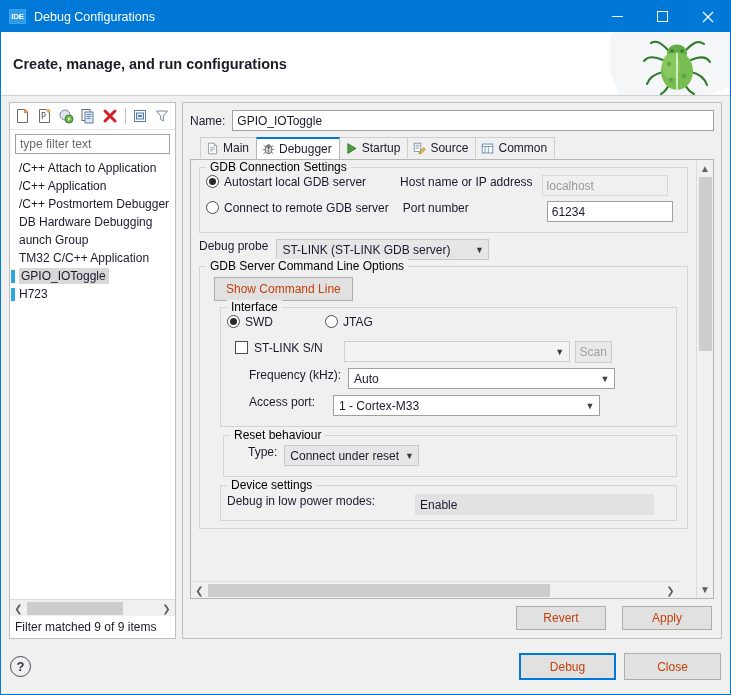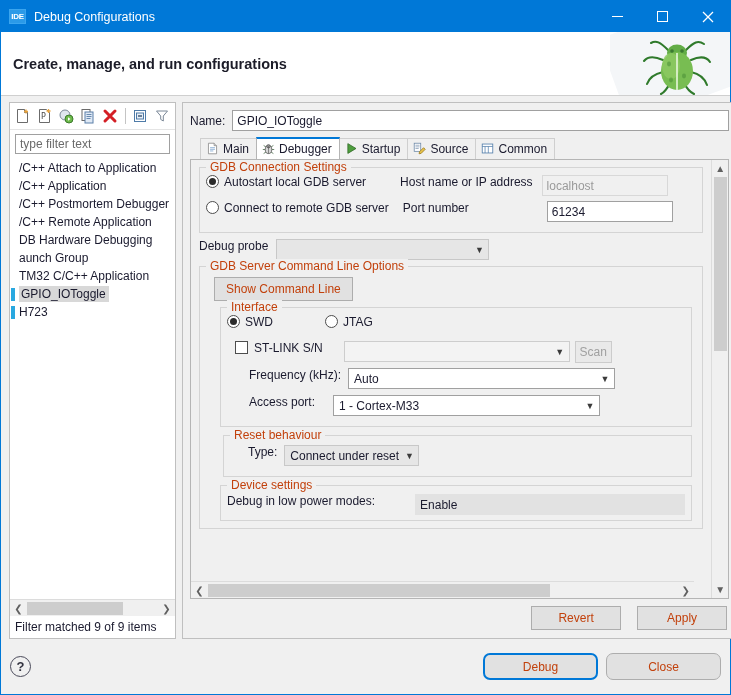--- a/index.html
+++ b/index.html
@@ -137,21 +137,21 @@
   }
   .name-row { display: flex; align-items: center; gap: 7px; margin-bottom: 6px; }
   .name-label { font-size: 12px; }
   .name-input {
     flex: 1; height: 21px; border: 1px solid #a0a0a0;
     background: #ffffff; padding: 0 4px; font-size: 12px;
     display: flex; align-items: center; color: #1a1a2e;
   }
 
   
-  .tabs { display: flex; align-items: center; height: 22px; padding-left: 10px; }
+  .tabs { display: flex; align-items: flex-start; height: 22px; padding-left: 10px; }
   .tab {
     display: flex; align-items: center; gap: 4px;
     height: 21px; padding: 0 7px 0 5px;
     border: 1px solid #cfcfcf; border-bottom: none;
     background: #f0f0f0; font-size: 12px; color: #1a1a2e;
     margin-right: -1px;
   }
   .tab.active {
     background: #ffffff; height: 22px;
     border-top: 2px solid #0078d7;
@@ -189,21 +189,21 @@
   }
 
   
   .group {
     border: 1px solid #d4d4d4; margin: 3px 6px 6px 2px;
     padding: 4px 6px 7px 6px; position: relative;
   }
   .group > .glabel {
     position: absolute; top: -8px; left: 6px;
     background: #f0f0f0; padding: 0 4px;
-    font-size: 12px; color: #c2410c;
+    font-size: 12px; color: #000000;
   }
 
   .row { display: flex; align-items: flex-start; height: 24px; }
 
   .radio {
     width: 13px; height: 13px; border-radius: 50%;
     border: 1px solid #4d4d4d; background: #ffffff;
     display: inline-flex; align-items: center; justify-content: center;
     flex: 0 0 13px; margin-right: 5px;
   }
@@ -259,21 +259,21 @@
     flex: 0 0 55px; display: flex; align-items: center;
     padding: 0 9px; background: #f0f0f0;
   }
   .help-icon {
     width: 21px; height: 21px; border-radius: 50%;
     border: 1.5px solid #4a4a5a; color: #32323f;
     display: flex; align-items: center; justify-content: center;
     font-size: 13px; font-weight: bold;
   }
   .footer-btns { margin-left: auto; display: flex; gap: 8px; }
-  .footer-btns .btn { width: 115px; height: 27px; border-radius: 7px; }
+  .footer-btns .btn { width: 97px; height: 27px; }
 
   .lbl { white-space: nowrap; }
 </style>
 </head>
 <body>
 
 <div class="window">
 
   <div class="titlebar">
     <div class="title-icon">IDE</div>
@@ -386,24 +386,20 @@
         <div class="tree-item">
           <span class="tick"></span>
           <span class="lbl">/C++ Application</span>
         </div>
         <div class="tree-item">
           <span class="tick"></span>
           <span class="lbl">/C++ Postmortem Debugger</span>
         </div>
         <div class="tree-item">
           <span class="tick"></span>
-          <span class="lbl">/C++ Remote Application</span>
-        </div>
-        <div class="tree-item">
-          <span class="tick"></span>
           <span class="lbl">DB Hardware Debugging</span>
         </div>
         <div class="tree-item">
           <span class="tick"></span>
           <span class="lbl">aunch Group</span>
         </div>
         <div class="tree-item">
           <span class="tick"></span>
           <span class="lbl">TM32 C/C++ Application</span>
         </div>
@@ -499,20 +495,21 @@
               <span class="lbl" style="margin-left:14px;">Port number</span>
               <div class="txtinput" style="width:126px;margin-left:78px;">
                 <span>61234</span>
               </div>
             </div>
           </div>
 
           <div class="row" style="margin:1px 0 3px 2px;">
             <span class="lbl">Debug probe</span>
             <div class="combo flat" style="width:213px;margin-left:8px;">
+              <span>ST-LINK (ST-LINK GDB server)</span>
               <span class="chev">▼</span>
             </div>
           </div>
 
           <div class="group">
             <span class="glabel">GDB Server Command Line Options</span>
 
             <div class="row" style="margin:6px 0 4px 8px;">
               <div class="btn" style="height:24px;">
                 <span>Show Command Line</span>
@@ -566,21 +563,21 @@
                   <span>Connect under reset</span>
                   <span class="chev">▼</span>
                 </div>
               </div>
             </div>
 
             <div class="group" style="margin:8px 4px 0 14px;padding-bottom:2px;">
               <span class="glabel">Device settings</span>
               <div class="row" style="margin-top:4px;">
                 <span class="lbl">Debug in low power modes:</span>
-                <div class="combo flat" style="width:270px;margin-left:40px;border:none;background:#e2e2e2;">
+                <div class="combo flat" style="width:239px;margin-left:40px;border:none;background:#e2e2e2;">
                   <span>Enable</span>
                 </div>
               </div>
             </div>
           </div>
 
           <div class="content-hscroll">
             <div class="hs-arrow">❮</div>
             <div class="hs-track">
               <div class="hs-thumb" style="width:342px;"></div>

